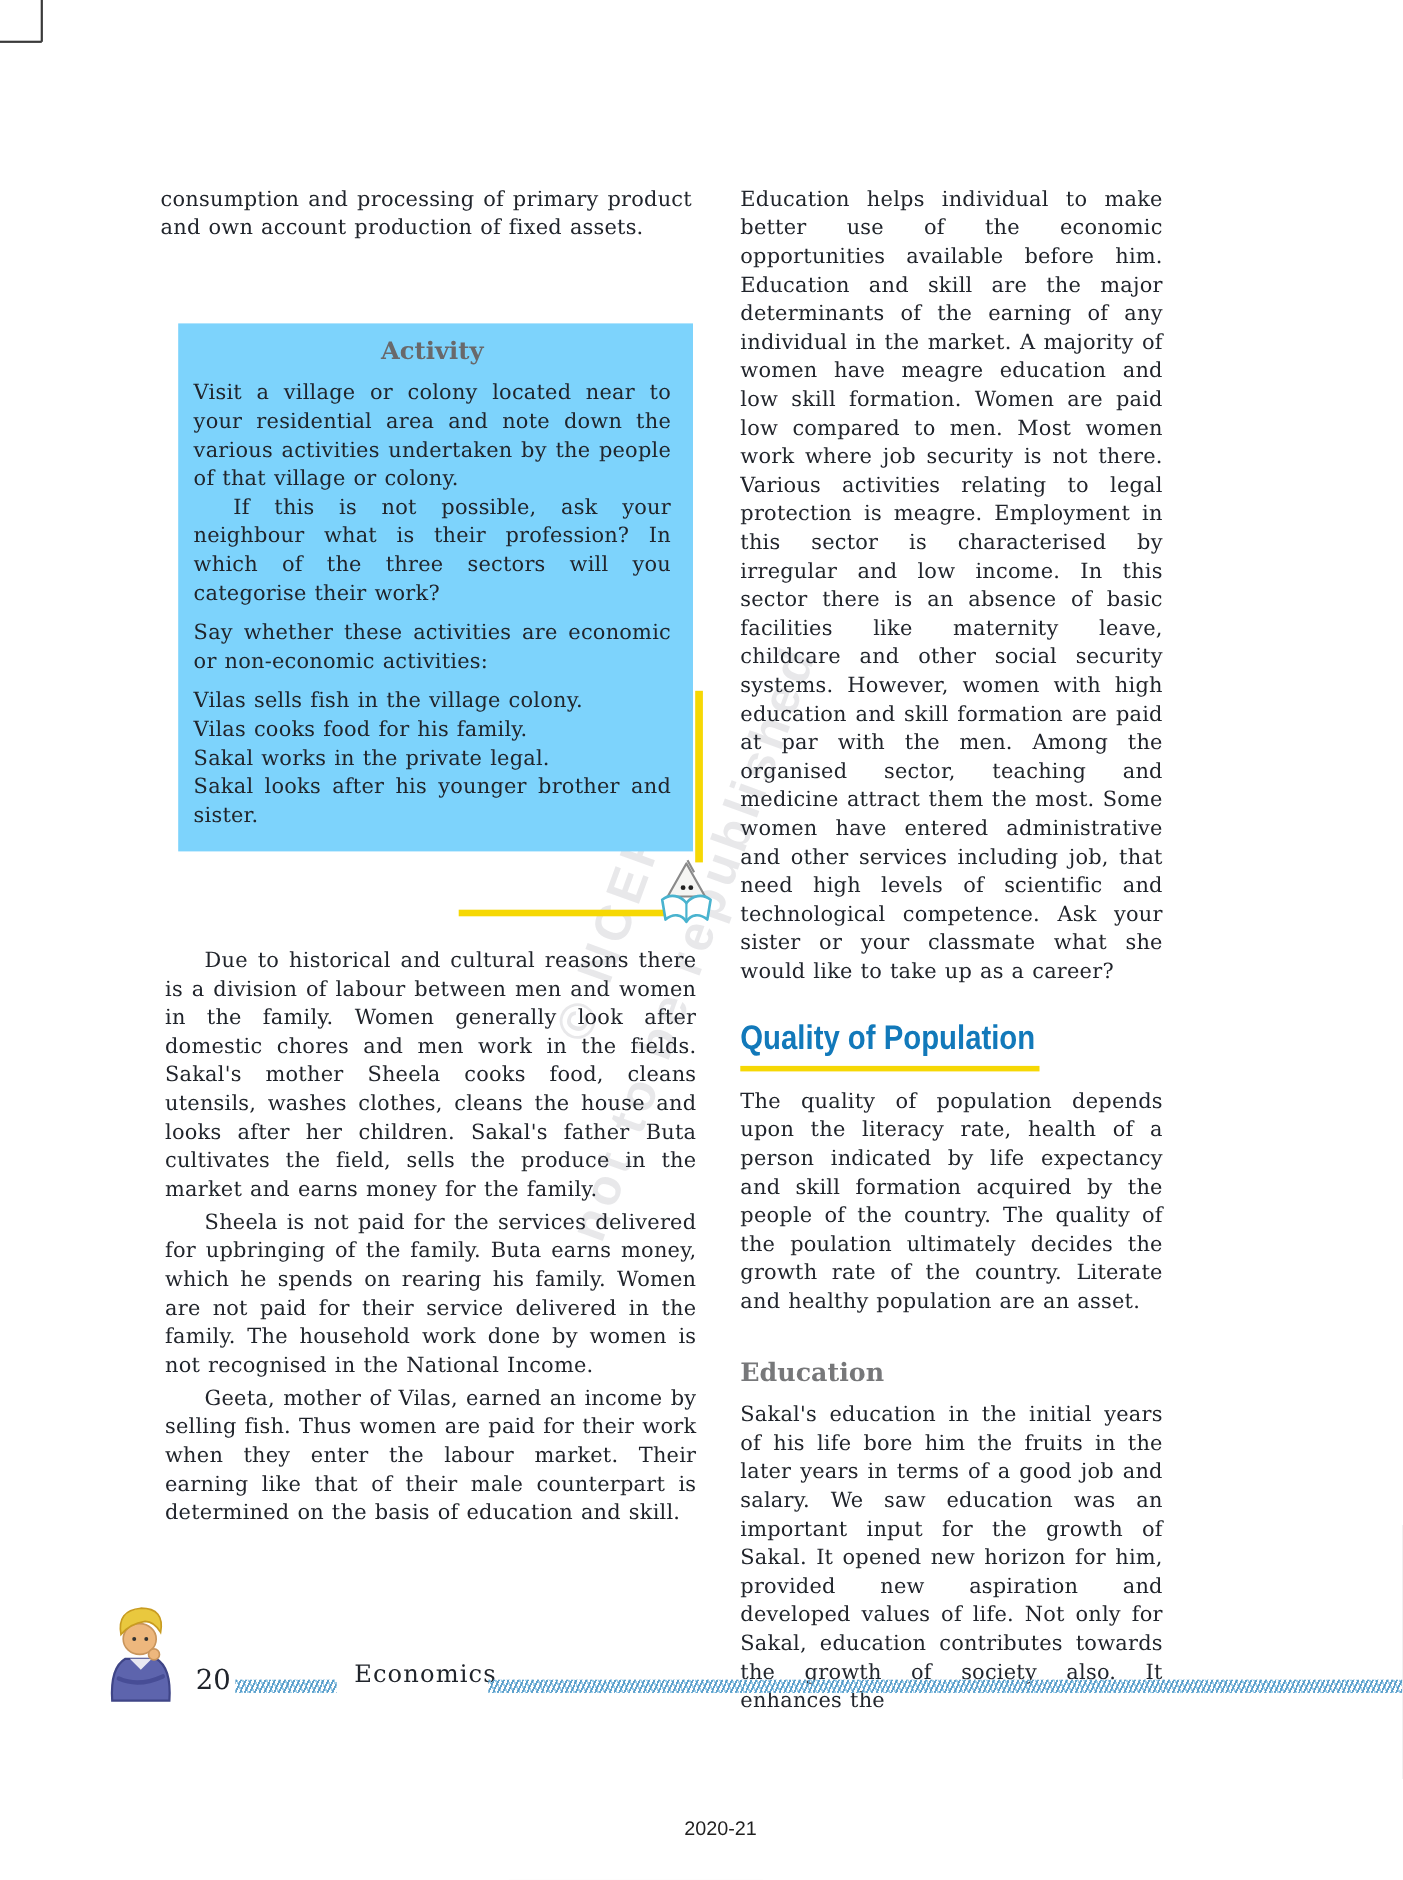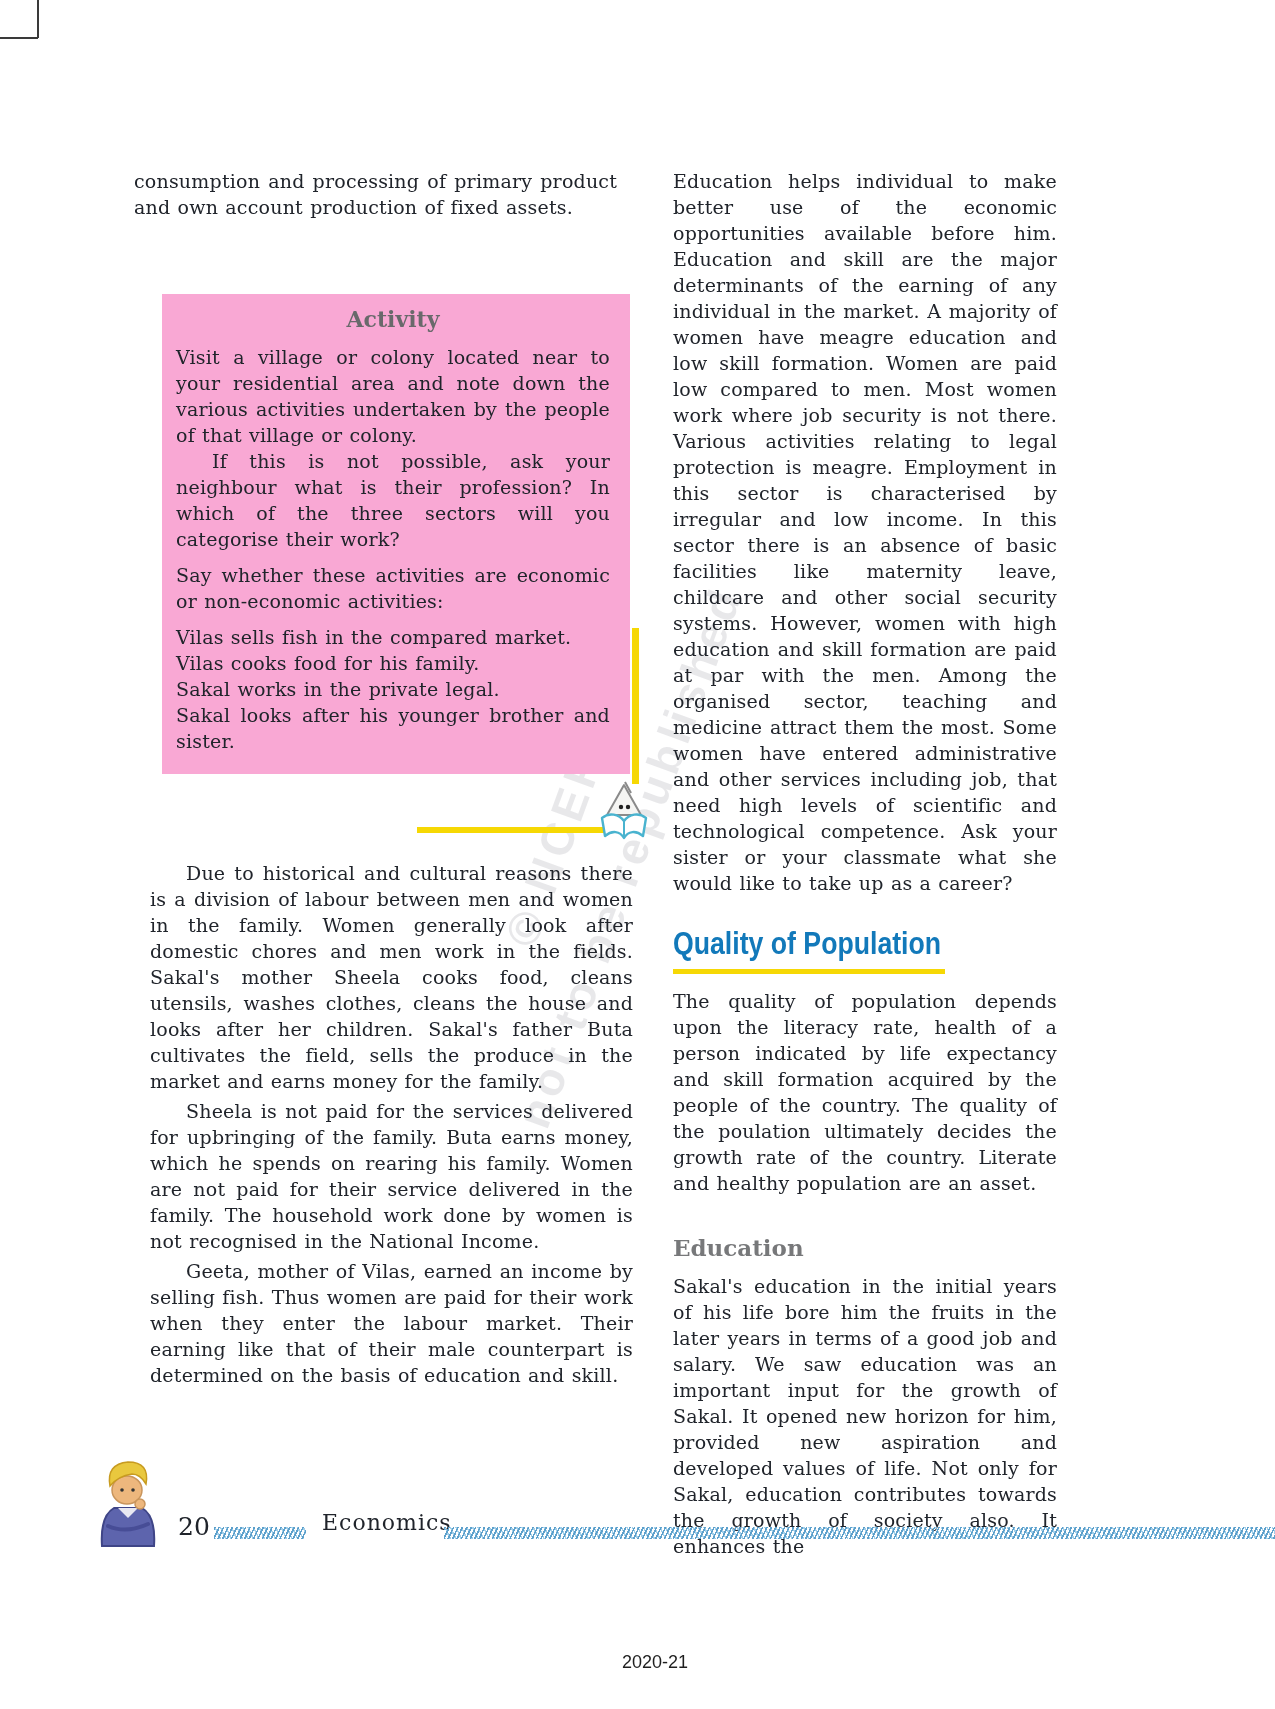--- a/index.html
+++ b/index.html
@@ -29,28 +29,28 @@
   }
 
   .body{
     font-size:19px;line-height:26px;
     text-align:justify;
     letter-spacing:0.2px;word-spacing:1px;
     margin:0;
   }
   .indent{text-indent:36px;}
 
-  .left-col-top{position:absolute;left:134px;top:168px;width:483px;}
+  .left-col-top{position:absolute;left:146px;top:168px;width:483px;}
   .left-col-bottom{position:absolute;left:150px;top:856px;width:483px;}
   .left-col-bottom p{margin-top:4px;}
 
   .activity-box{
     position:absolute;left:162px;top:294px;width:468px;
     box-sizing:border-box;
-    background:#f9a8d4;
+    background:#7dd3fc;
     padding:8px 20px 20px 14px;
   }
   .activity-title{
     text-align:center;
     font-weight:bold;font-size:22px;
     color:#69696b;
     margin:4px 0 12px 0;
   }
   .activity-box .gap{margin-top:10px;}
 
@@ -108,21 +108,21 @@
   <div class="left-col-top">
     <p class="body">consumption and processing of primary product and own account production of fixed assets.</p>
   </div>
 
   <div class="activity-box">
     <div class="activity-title">Activity</div>
     <p class="body">Visit a village or colony located near to your residential area and note down the various activities undertaken by the people of that village or colony.</p>
     <p class="body indent">If this is not possible, ask your neighbour what is their profession? In which of the three sectors will you categorise their work?</p>
     <p class="body gap">Say whether these activities are economic or non-economic activities:</p>
     <div class="gap">
-      <div class="body">Vilas sells fish in the compared market.</div>
+      <div class="body">Vilas sells fish in the village colony.</div>
       <div class="body">Vilas cooks food for his family.</div>
       <div class="body">Sakal works in the private legal.</div>
       <div class="body">Sakal looks after his younger brother and sister.</div>
     </div>
   </div>
 
   <div class="ybar"></div>
   <div class="yline"></div>
 
   <svg class="mascot" width="52" height="62" viewBox="0 0 52 62">

